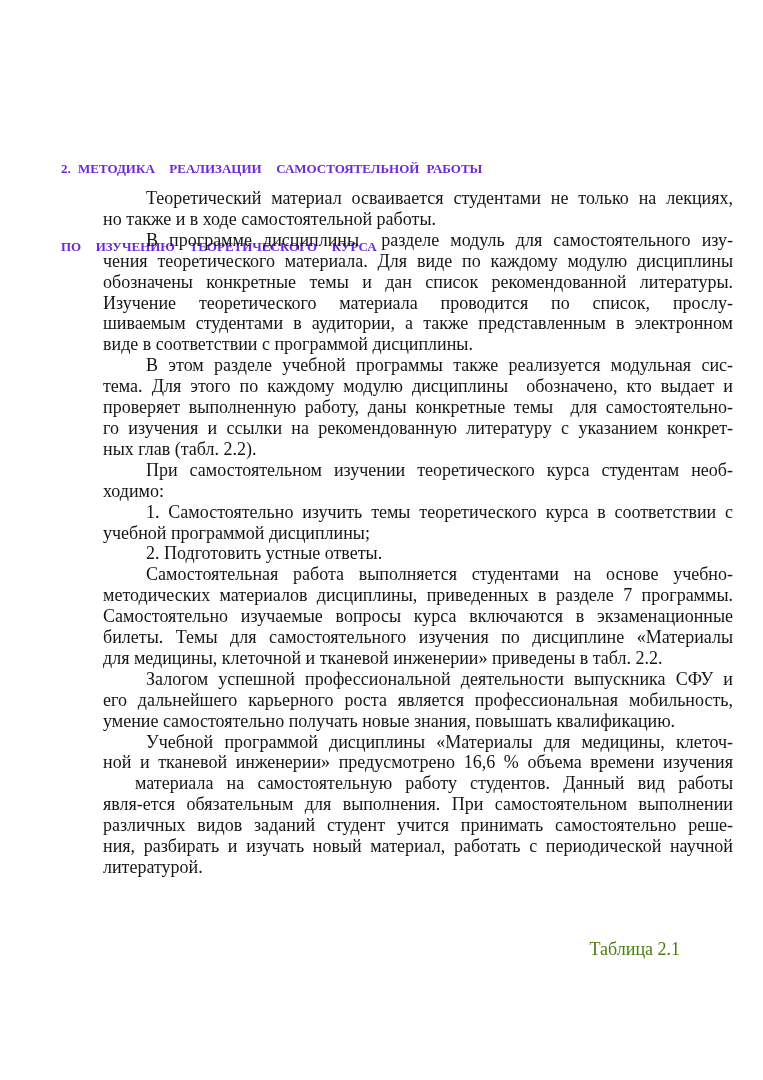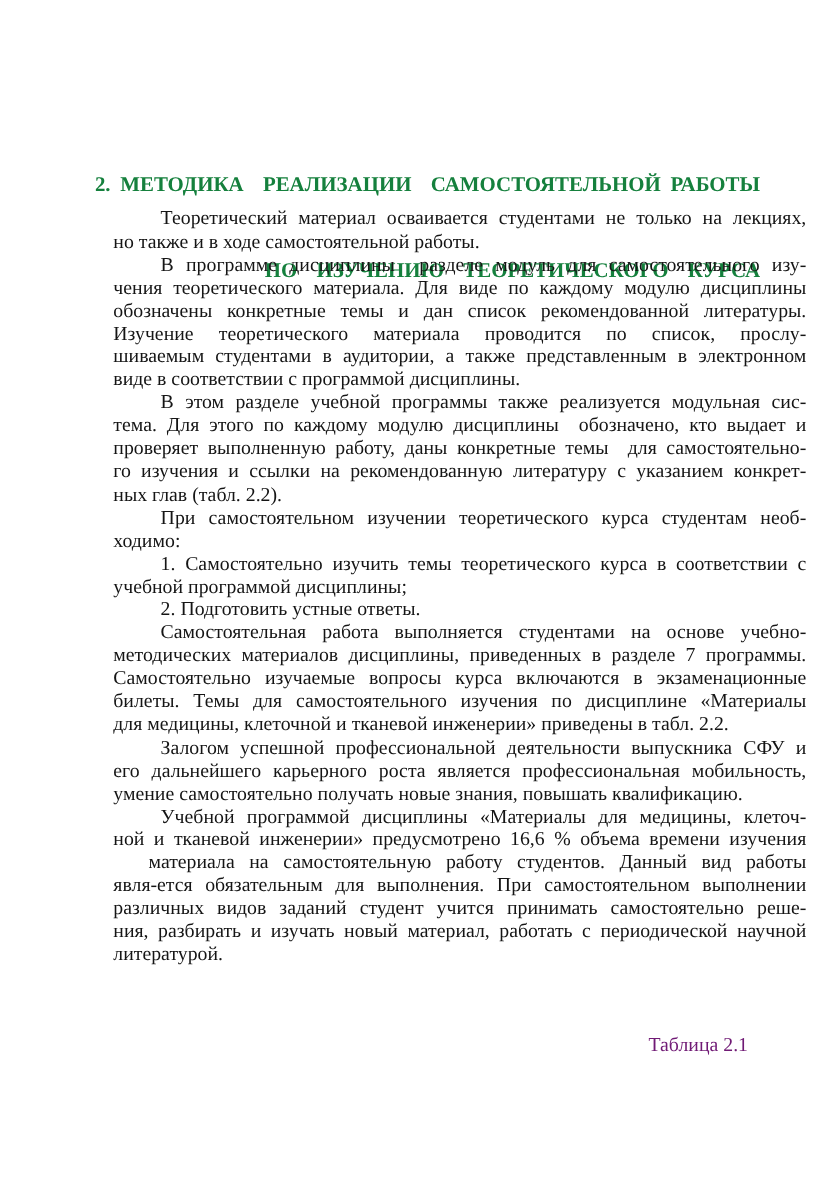--- a/index.html
+++ b/index.html
@@ -14,27 +14,27 @@
     background: #ffffff;
     color: #151515;
     font-family: "Liberation Serif", "DejaVu Serif", serif;
     overflow: hidden;
   }
   .title {
     position: absolute;
     left: 61px;
     top: 104px;
     width: 630px;
-    text-align: right;
+    text-align: left;
     font-weight: bold;
-    font-size: 19px;
+    font-size: 13px;
     line-height: 26px;
     word-spacing: 4px;
     white-space: pre-wrap;
-    color: #15803d;
+    color: #6d28d9;
   }
   .body-text {
     position: absolute;
     left: 61px;
     top: 188px;
     width: 630px;
     font-size: 18px;
     line-height: 20.9px;
     margin-left: 42px;
   }
@@ -47,21 +47,21 @@
     text-align-last: left;
   }
   .line.ind1 { text-indent: 43px; }
   .line.ind2 { text-indent: 32px; }
   .caption {
     position: absolute;
     top: 938px;
     right: 83px;
     font-size: 18px;
     line-height: 22px;
-    color: #701a75;
+    color: #4d7c0f;
   }
 </style>
 </head>
 <body>
 
 <div class="page">
   <header class="title">
     <div>2. МЕТОДИКА  РЕАЛИЗАЦИИ  САМОСТОЯТЕЛЬНОЙ РАБОТЫ</div>
     <div>ПО  ИЗУЧЕНИЮ  ТЕОРЕТИЧЕСКОГО  КУРСА</div>
   </header>

